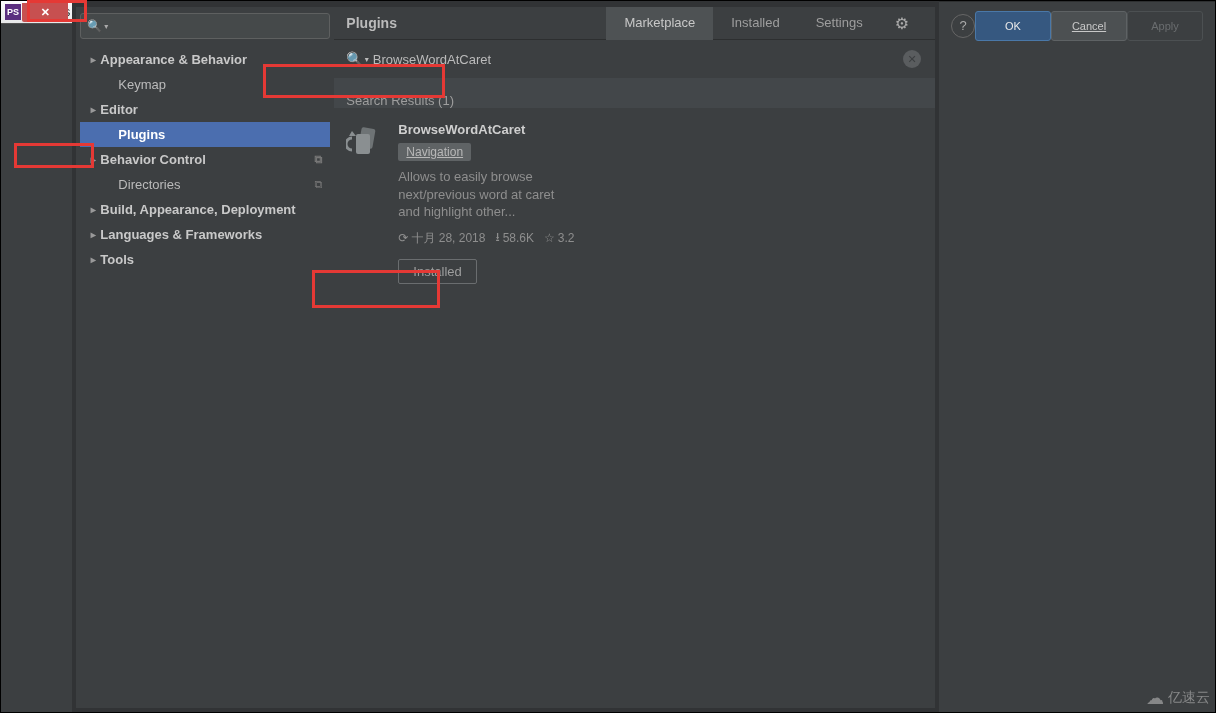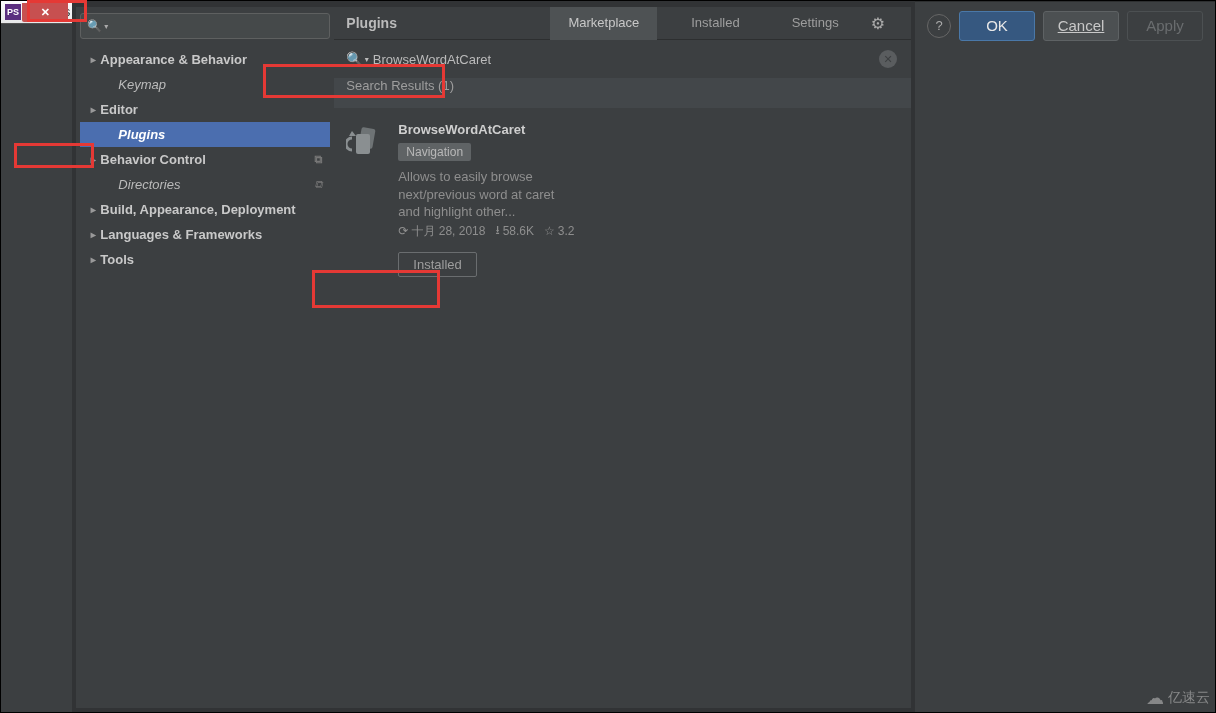--- a/index.html
+++ b/index.html
@@ -17,56 +17,56 @@
 .sidebar { width: 258px; background: #3c3f41; display: flex; flex-direction: column; padding: 6px 4px 0 4px; }
 .sidebar-search { height: 26px; background: #45494a; border: 1px solid #5e6060; border-radius: 3px; display: flex; align-items: center; padding: 0 6px; margin-bottom: 8px; }
 .sidebar-search .search-icon { color: #aaa; font-size: 12px; margin-right: 2px; }
 .sidebar-search .dd-icon { color: #aaa; font-size: 8px; }
 
 .tree { flex: 1; overflow: auto; }
 .tree-item { display: flex; align-items: center; height: 25px; padding-left: 6px; color: #bbbbbb; font-size: 13px; cursor: pointer; position: relative; }
 .tree-item.bold { font-weight: bold; color: #c9c9c9; }
 .tree-item .arrow { width: 14px; color: #999; font-size: 10px; display: inline-flex; justify-content: center; }
 .tree-item .no-arrow { width: 14px; display: inline-block; }
-.tree-item.child { padding-left: 24px; font-style: italic; }
+.tree-item.child { padding-left: 24px; }
 .tree-item.selected { background: #4b6eaf; color: #fff; }
 .tree-item .copy-icon { position: absolute; right: 8px; color: #777; font-size: 11px; }
 
 .main { flex: 1; display: flex; flex-direction: column; background: #3c3f41; }
 .main-header { height: 33px; display: flex; align-items: center; padding: 0 12px; border-bottom: 1px solid #2d2f30; }
 .main-header .title { color: #bbbbbb; font-size: 14px; font-weight: bold; flex: 1; }
 .tab-group { display: flex; align-items: stretch; height: 33px; }
-.tab { padding: 0 18px; display: flex; align-items: center; color: #9e9e9e; font-size: 13px; cursor: pointer; border-bottom: 2px solid transparent; margin-left: 16px; }
+.tab { padding: 0 18px; display: flex; align-items: center; color: #9e9e9e; font-size: 13px; cursor: pointer; border-bottom: 2px solid transparent; }
 .tab.active { background: #4e5254; color: #c8c8c8; }
 .tab-gear { padding: 0 14px; display: flex; align-items: center; color: #aaa; cursor: pointer; }
 
 .search-row { height: 38px; display: flex; align-items: center; padding: 0 8px; }
 .plugin-search { flex: 1; height: 32px; display: flex; align-items: center; padding: 0 4px; }
 .plugin-search .search-icon { color: #bbb; font-size: 14px; margin-right: 1px; }
 .plugin-search .dd-icon { color: #bbb; font-size: 8px; margin-right: 4px; }
 .plugin-search .query { color: #bbb; font-size: 13px; }
 .clear-icon { width: 18px; height: 18px; border-radius: 50%; background: #5a5d5f; color: #3c3f41; display: flex; align-items: center; justify-content: center; font-size: 11px; margin-right: 6px; cursor: pointer; }
 
-.results-row { height: 30px; background: #43474a; display: flex; align-items: flex-start; padding: 0 12px; color: #9e9e9e; font-size: 13px; }
+.results-row { height: 30px; background: #43474a; display: flex; align-items: flex-end; padding: 0 12px; color: #9e9e9e; font-size: 13px; }
 
 .content { flex: 1; padding: 14px 12px; overflow: auto; }
 .plugin-card { display: flex; max-width: 520px; }
 .plugin-icon { width: 40px; height: 40px; margin-right: 12px; position: relative; flex-shrink: 0; }
 .plugin-meta { flex: 1; }
 .plugin-name { color: #cfcfcf; font-size: 13px; font-weight: bold; margin-bottom: 5px; }
-.plugin-tag { display: inline-block; background: #5f6365; color: #b8b8b8; font-size: 12px; padding: 2px 8px; border-radius: 2px; margin-bottom: 7px; }
-.plugin-desc { color: #8e8e8e; font-size: 13px; line-height: 1.35; max-width: 180px; }
+.plugin-tag { display: inline-block; background: #5f6365; color: #b8b8b8; font-size: 12px; padding: 2px 8px; border-radius: 2px; margin-bottom: 7px; text-decoration: underline; }
+.plugin-desc { color: #8e8e8e; font-size: 13px; line-height: 1.35; margin-bottom: 7px; max-width: 180px; }
 .plugin-stats { color: #8e8e8e; font-size: 12px; display: flex; gap: 10px; margin-bottom: 10px; align-items: center; }
 .plugin-stats span { display: inline-flex; align-items: center; gap: 3px; }
 .install-btn { border: 1px solid #6a6d6f; background: transparent; color: #9e9e9e; font-size: 13px; padding: 4px 14px; border-radius: 2px; cursor: default; }
 
 .footer { height: 48px; background: #3c3f41; border-top: 1px solid #2d2f30; display: flex; align-items: center; padding: 0 12px; }
 .help-btn { width: 24px; height: 24px; border-radius: 50%; border: 1px solid #666; color: #aaa; display: flex; align-items: center; justify-content: center; font-size: 13px; cursor: pointer; }
 .footer-spacer { flex: 1; }
-.footer-btn { min-width: 76px; height: 30px; border-radius: 3px; font-size: 15px; display: flex; align-items: center; justify-content: center; margin-left: 8px; cursor: pointer; }
+.footer-btn { min-width: 76px; height: 30px; border-radius: 3px; font-size: 11px; display: flex; align-items: center; justify-content: center; cursor: pointer; }
 .btn-ok { background: #365880; border: 1px solid #4a78a8; color: #e8e8e8; }
 .btn-cancel { background: #4c5052; border: 1px solid #5e6264; color: #c8c8c8; text-decoration: underline; }
 .btn-apply { background: #3c3f41; border: 1px solid #4c5052; color: #6a6d6f; cursor: default; }
 
 .red-box { border: 3px solid #e53935; position: absolute; pointer-events: none; }
 .watermark { position: absolute; right: 6px; bottom: 4px; color: #b8b8b8; font-size: 14px; display: flex; align-items: center; gap: 4px; opacity: 0.6; }
 .watermark .wm-icon { font-size: 18px; }
 </style>
 </head>
 <body>

